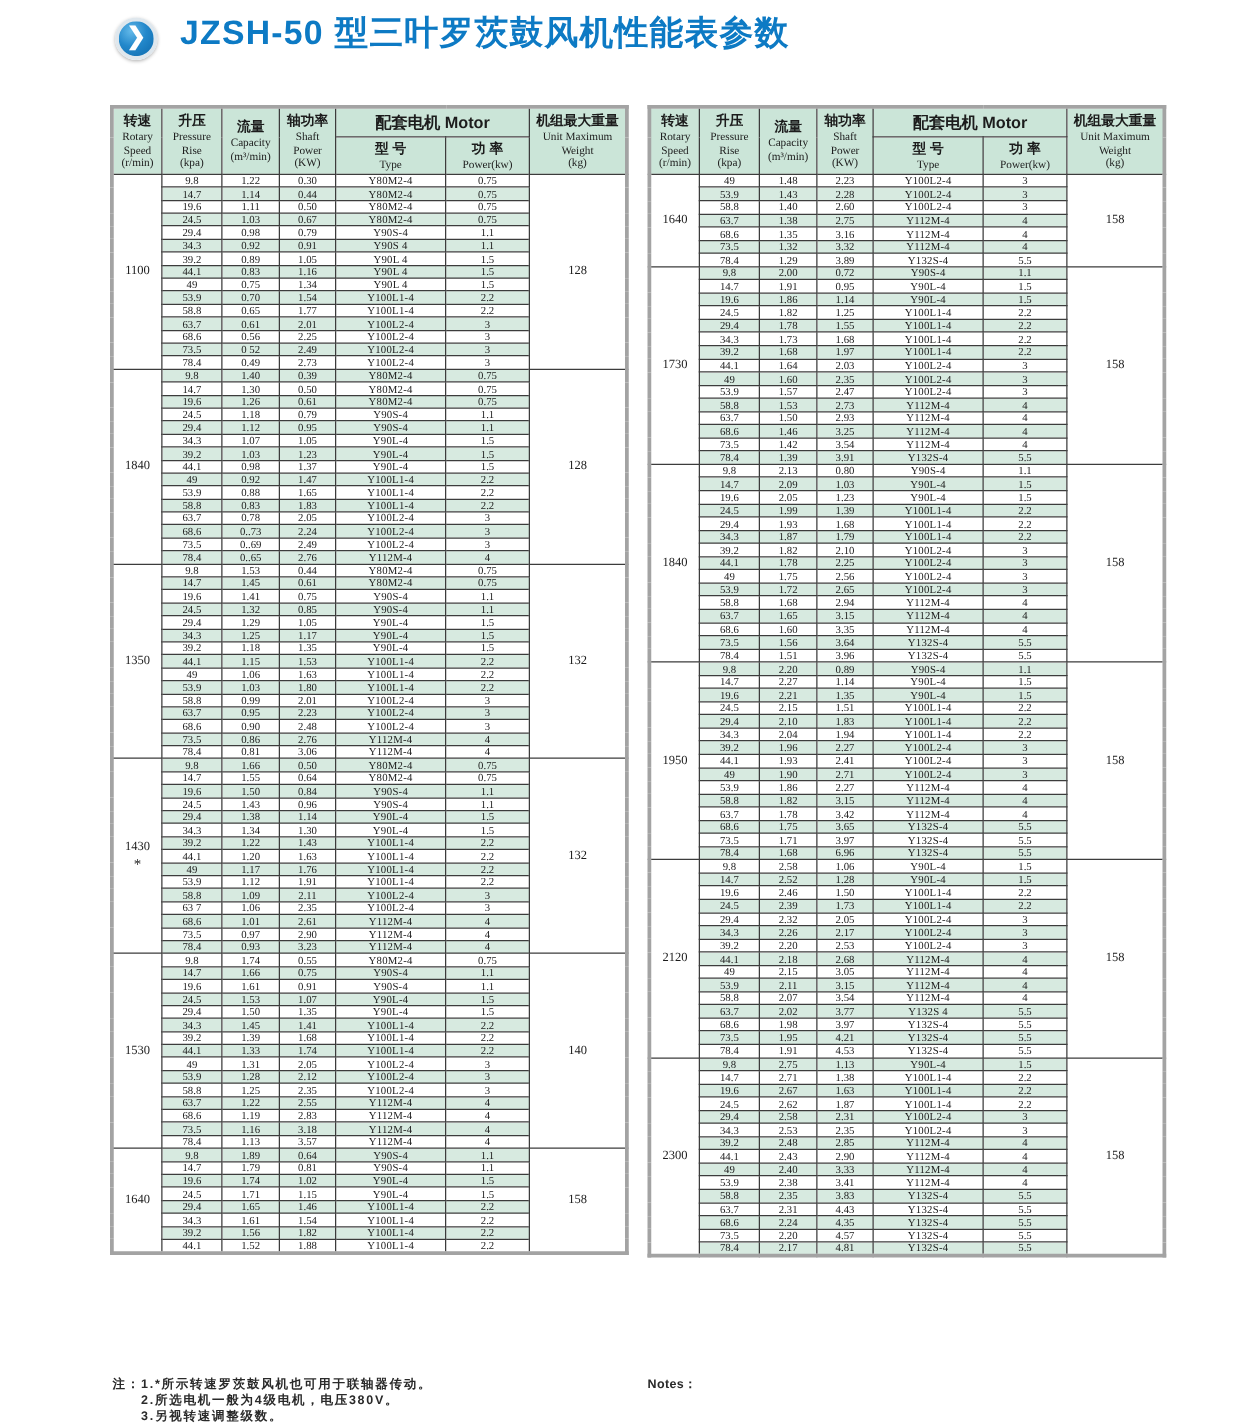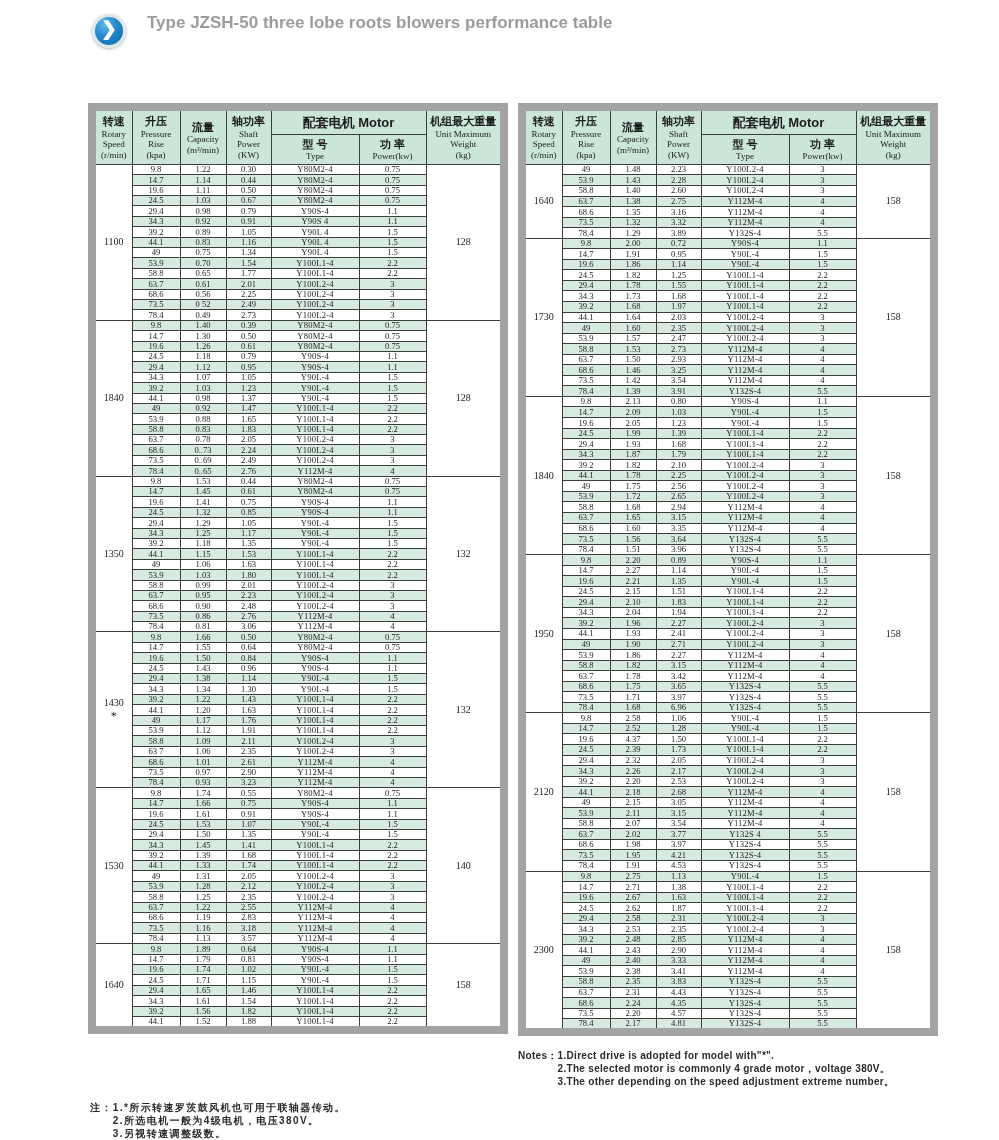--- a/index.html
+++ b/index.html
@@ -18,22 +18,22 @@
     margin-left:52px; font:bold 27px "Liberation Sans", sans-serif;
     color:#0d7ac4; letter-spacing:1px; white-space:nowrap;
   }
   .subtitle {
     margin-left:55px; margin-top:5px; font:bold 17px "Liberation Sans", sans-serif;
     color:#9b9b9b; white-space:nowrap;
   }
 
   
   .perf-table {
-    position:absolute; top:103px; width:376px; border-collapse:collapse;
-    table-layout:fixed; border:8px solid #a3a3a3; background:#fff;
+    position:absolute; top:84px; width:376px; border-collapse:collapse;
+    table-layout:fixed; border:3px solid #a3a3a3; background:#fff;
   }
   #tbl-left  { left:88px; }
   #tbl-right { left:518px; }
   th, td { border:1px solid #3c3c3c; text-align:center; vertical-align:middle; color:#1c1c1c; overflow:hidden; }
   thead th { background:#cbe5d8; padding:2px 0; }
   thead .zh { display:block; font-family:"Liberation Sans", sans-serif; font-weight:bold; font-size:11px; line-height:1.3; }
   thead .en { display:block; font-weight:normal; font-size:9px; line-height:1.18; white-space:pre-line; font-family:"Liberation Serif", serif; }
   .motor-th .zh-inline { font-family:"Liberation Sans", sans-serif; font-weight:bold; font-size:13px; }
   tbody td { font-size:8.6px; line-height:1; padding:0; }
   #tbl-left  tbody td { height:10.4px; }
@@ -42,30 +42,30 @@
   tr.group-start td { border-top:1.6px solid #2b2b2b; }
   .speed-cell  { font-size:10px; background:#fff; }
   .weight-cell { font-size:10px; background:#fff; }
   .speed-num { display:block; }
   .star { display:block; font-size:12px; line-height:10px; margin-top:3px; }
   .c3 { letter-spacing:.2px; }
 
   
   .notes { position:absolute; display:flex; font:bold 10px "Liberation Sans", sans-serif; color:#2a2a2a; }
   #notes-left  { left:90px;  top:1101px; letter-spacing:1.4px; }
-  #notes-right { left:518px; top:1049px; letter-spacing:.3px; }
+  #notes-right { left:518px; top:1101px; letter-spacing:.3px; }
   .notes-prefix { line-height:13px; }
   .notes-lines div { line-height:13px; }
 </style>
 </head>
 <body>
 
 <div class="page-header">
   <div class="arrow-icon">❯</div>
-  <div class="subtitle">Type JZSH-50 three lobe roots blowers performance table</div>
+  <div class="title">JZSH-50 型三叶罗茨鼓风机性能表参数</div>
 </div>
 
 <table class="perf-table" id="tbl-left">
   <colgroup>
     <col style="width:40px">
       <col style="width:48px">
       <col style="width:46px">
       <col style="width:45px">
     <col style="width:88px">
       <col style="width:67px">
@@ -1173,21 +1173,21 @@
       </tr>
       <tr class="tint">
         <td class="data-cell c0">14.7</td>
         <td class="data-cell c1">2.52</td>
         <td class="data-cell c2">1.28</td>
         <td class="data-cell c3">Y90L-4</td>
         <td class="data-cell c4">1.5</td>
       </tr>
       <tr>
         <td class="data-cell c0">19.6</td>
-        <td class="data-cell c1">4.37</td>
+        <td class="data-cell c1">2.46</td>
         <td class="data-cell c2">1.50</td>
         <td class="data-cell c3">Y100L1-4</td>
         <td class="data-cell c4">2.2</td>
       </tr>
       <tr class="tint">
         <td class="data-cell c0">24.5</td>
         <td class="data-cell c1">2.39</td>
         <td class="data-cell c2">1.73</td>
         <td class="data-cell c3">Y100L1-4</td>
         <td class="data-cell c4">2.2</td>
@@ -1385,18 +1385,13 @@
   <span class="notes-prefix">注：</span>
   <div class="notes-lines">
     <div>1.*所示转速罗茨鼓风机也可用于联轴器传动。</div>
     <div>2.所选电机一般为4级电机，电压380V。</div>
     <div>3.另视转速调整级数。</div>
   </div>
 </div>
 
 <div class="notes" id="notes-right">
   <span class="notes-prefix">Notes：</span>
-  <div class="notes-lines">
-    <div>1.Direct drive is adopted for model with"*".</div>
-    <div>2.The selected motor is commonly 4 grade motor，voltage 380V。</div>
-    <div>3.The other depending on the speed adjustment extreme number。</div>
-  </div>
 </div>
 
 </body></html>

